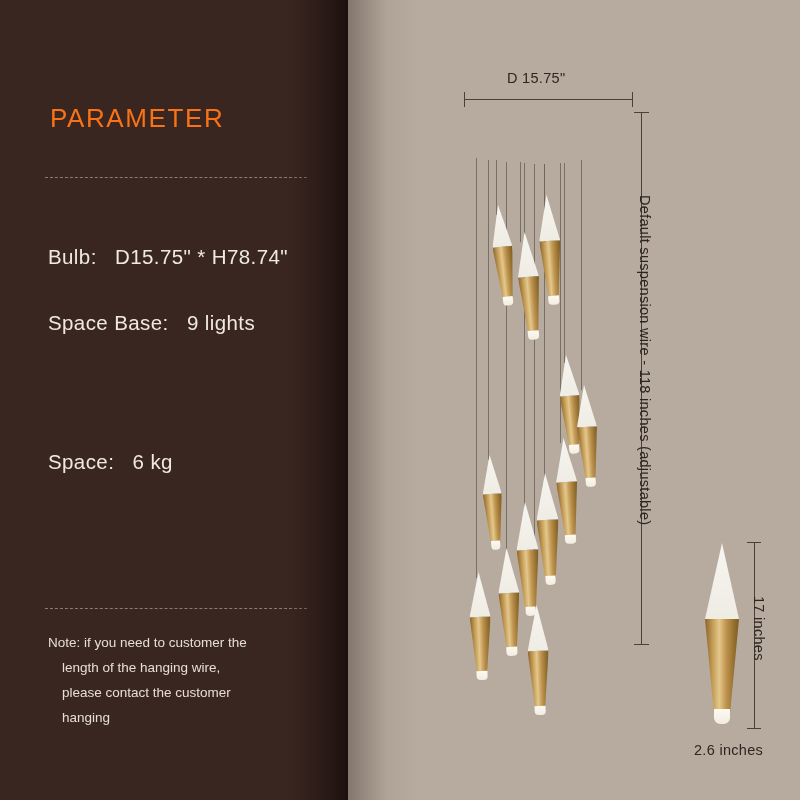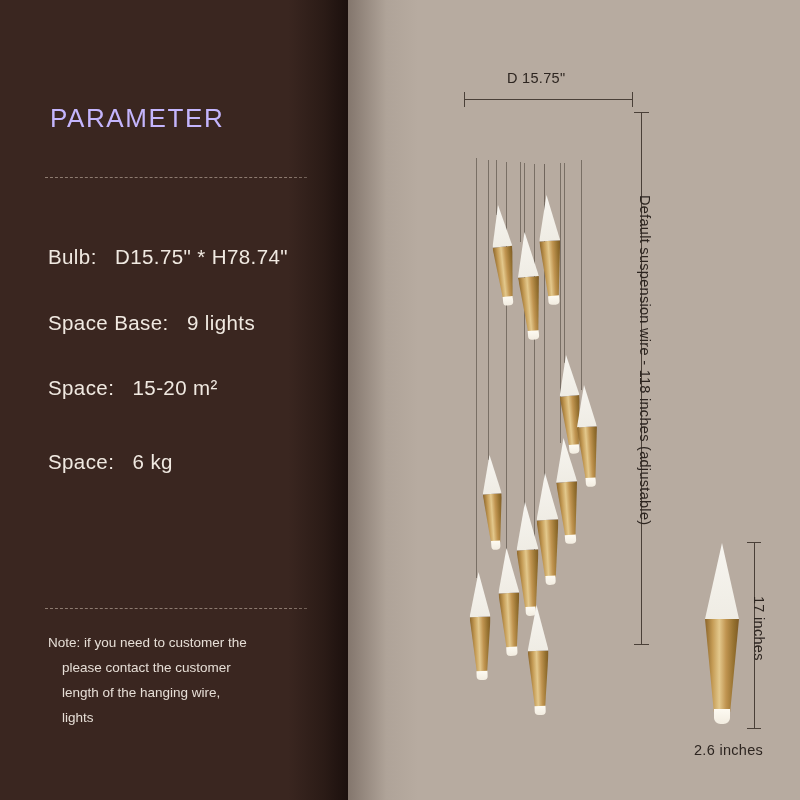--- a/index.html
+++ b/index.html
@@ -35,21 +35,21 @@
     right: 0;
     top: 0;
     width: 60px;
     height: 800px;
     background: linear-gradient(to right, rgba(58,38,32,0) 0%, rgba(30,18,14,0.55) 60%, rgba(22,12,10,0.85) 100%);
   }
   #panel-title {
     position: absolute;
     left: 50px;
     top: 103px;
-    color: #c4b5fd;
+    color: #f97316;
     font-size: 26px;
     letter-spacing: 1.6px;
     font-weight: 400;
   }
   .dashed-rule {
     position: absolute;
     left: 45px;
     width: 262px;
     height: 0;
     border-top: 1px dashed #8d7b70;
@@ -191,39 +191,34 @@
       &nbsp;
       <span class="spec-value">D15.75" * H78.74"</span>
     </div>
 
     <div class="spec-row" id="spec-1">
       <span class="spec-label">Space Base:</span>
       &nbsp;
       <span class="spec-value">9 lights</span>
     </div>
 
-    <div class="spec-row" id="spec-2">
-      <span class="spec-label">Space:</span>
-      &nbsp;
-      <span class="spec-value">15-20 m²</span>
-    </div>
 
     <div class="spec-row" id="spec-3">
       <span class="spec-label">Space:</span>
       &nbsp;
       <span class="spec-value">6 kg</span>
     </div>
 
     <div class="dashed-rule" id="rule-bottom"></div>
 
     <div id="note">
       <span class="note-line">Note: if you need to customer the</span>
+      <span class="note-line indent">length of the hanging wire,</span>
       <span class="note-line indent">please contact the customer</span>
-      <span class="note-line indent">length of the hanging wire,</span>
-      <span class="note-line indent">lights</span>
+      <span class="note-line indent">hanging</span>
     </div>
 
     <div id="left-panel-gradient"></div>
   </div>
 
   <div id="right-panel">
     <div id="right-panel-shade"></div>
 
     <div class="dim-label" style="left:159px; top:70px;">D 15.75"</div>
     <div class="dim-line-h" style="left:116px; top:99px; width:168px;"></div>

